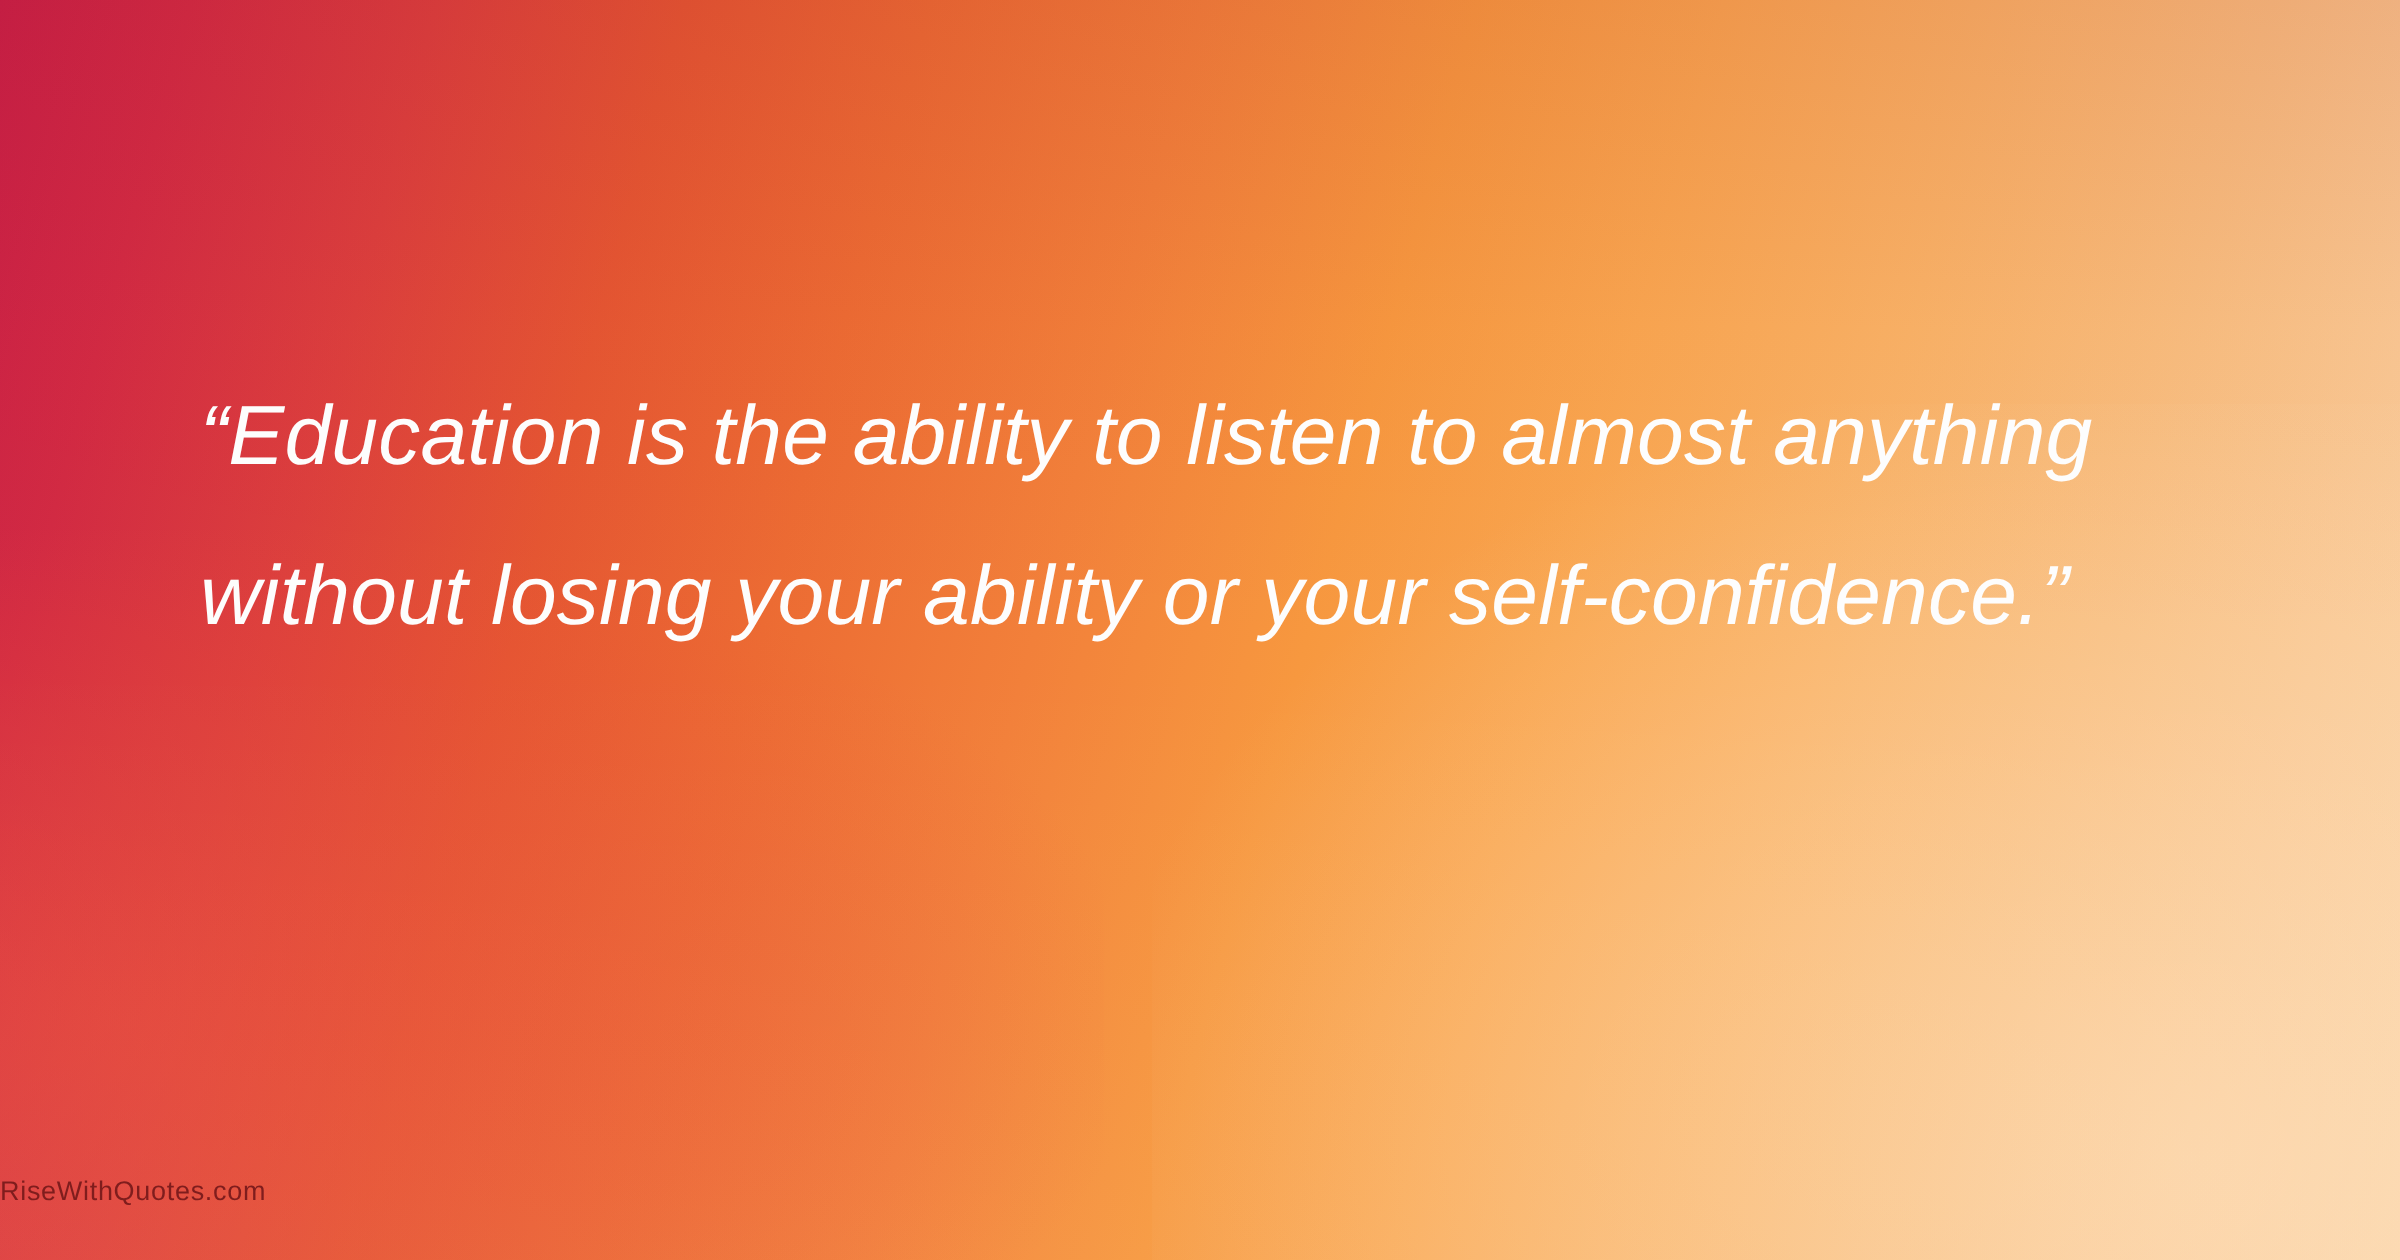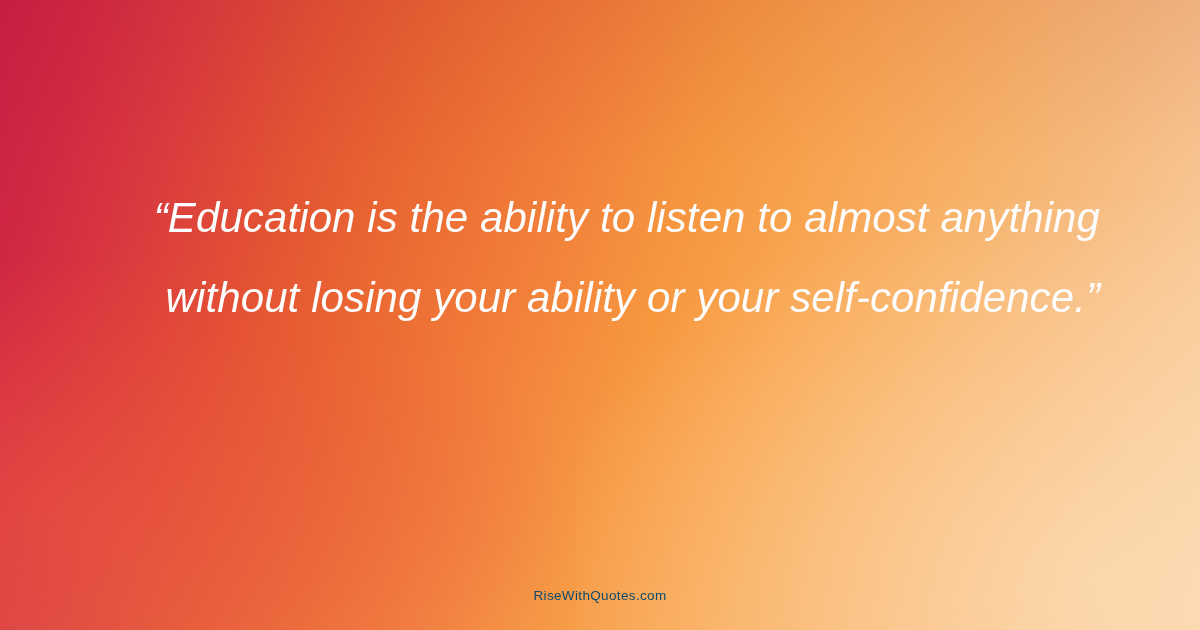--- a/index.html
+++ b/index.html
@@ -92,21 +92,21 @@
     );
     pointer-events: none;
   }
 
   
   .quote-block {
     position: relative;
     z-index: 2;
     width: 1000px;
     margin-top: 178px;
-    text-align: right;
+    text-align: left;
     color: #ffffff;
   }
 
   .quote-line {
     display: block;
     font-style: italic;
     font-weight: 400;
     font-size: 42px;
     line-height: 80px;
     letter-spacing: 0.1px;
@@ -114,26 +114,26 @@
     color: #fdfdfd;
   }
 
   
   .site-credit {
     position: absolute;
     z-index: 2;
     left: 0;
     right: 0;
     bottom: 27px;
-    text-align: center;
+    text-align: left;
     font-size: 13.5px;
     font-weight: 400;
     font-style: normal;
     letter-spacing: 0.35px;
-    color: #0c4a6e;
+    color: #7f1d1d;
   }
 </style>
 </head>
 <body>
 
 <div class="quote-card">
 
   <div class="gradient-base"></div>
   <div class="gradient-bloom-a"></div>
   <div class="gradient-bloom-b"></div>

